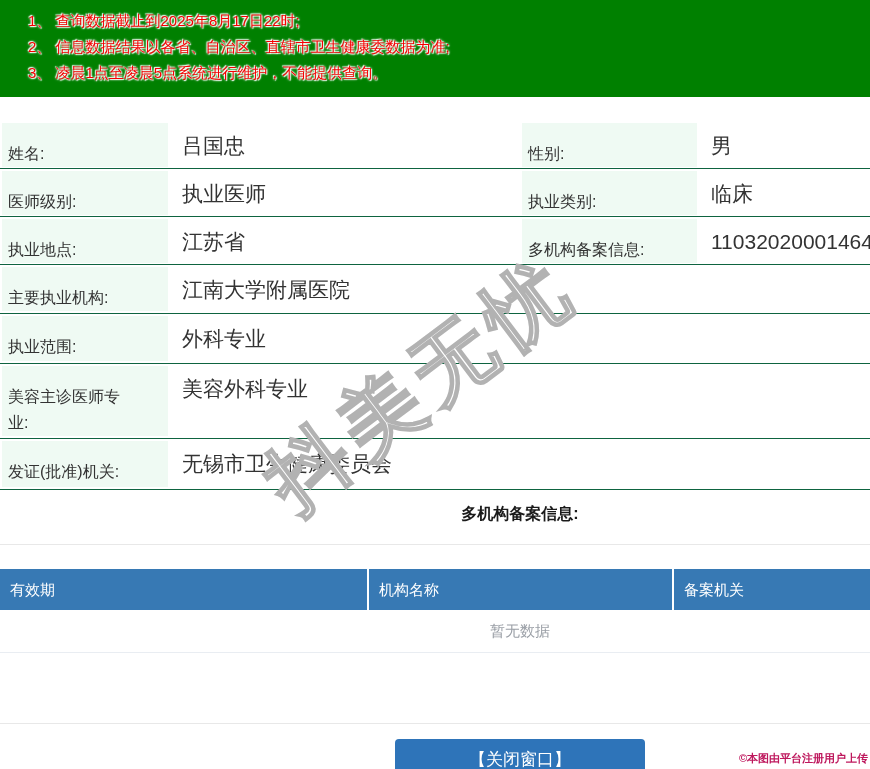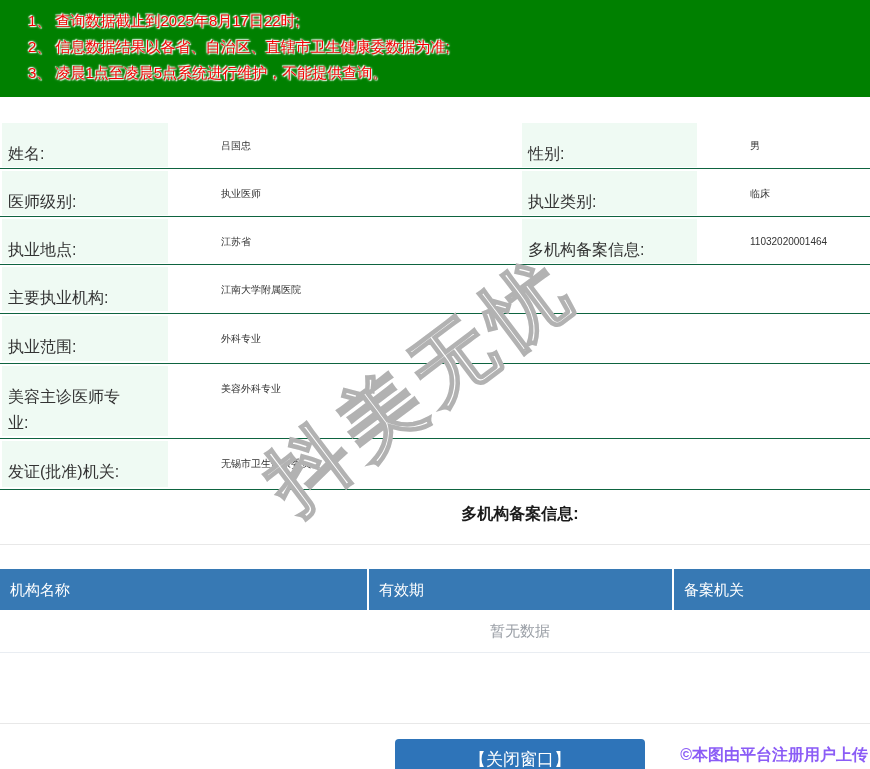--- a/index.html
+++ b/index.html
@@ -31,21 +31,21 @@
   .info-row.cols2{grid-template-columns:168px auto;}
   .r48{height:48px}.r49{height:49px}.r50{height:50px}.r75{height:75px}.r51{height:51px}
   .cell-label{
     background:#effaf3;margin:2px 0 2px 2px;
     padding:18px 0 0 6px;box-sizing:border-box;
     font-size:16px;line-height:26px;
   }
   .cell-label .lbl{display:inline-block;max-width:126px;vertical-align:top;}
   .cell-value{
     padding:12px 0 0 14px;box-sizing:border-box;
-    font-size:10px;line-height:26px;margin-left:39px;
+    font-size:21px;line-height:26px;
   }
 
   
   .section-title{
     text-align:center;font-weight:bold;font-size:16px;color:#1a1a1a;
     padding:14px 0 19px 0;
   }
   .thin-line{border-top:1px solid #e8e8e8;height:0;}
 
   
@@ -82,21 +82,21 @@
     position:absolute;left:240px;top:322px;width:390px;height:112px;
     transform:rotate(-37deg);
     font-size:80px;font-weight:bold;letter-spacing:10px;
     color:#ffffff;-webkit-text-stroke:2px #b2b2b2;
     text-shadow:0 0 1px #c4c4c4;
     white-space:nowrap;pointer-events:none;z-index:5;
     font-family:"Liberation Sans","DejaVu Sans",sans-serif;
   }
   .copyright{
     position:absolute;right:2px;bottom:3px;z-index:6;
-    font-size:16px;font-weight:bold;color:#8b5cf6;
+    font-size:11px;font-weight:bold;color:#be185d;
     text-shadow:-1px -1px 0 #fff,1px -1px 0 #fff,-1px 1px 0 #fff,1px 1px 0 #fff;
   }
 </style>
 </head>
 <body>
 
 <div class="container">
 
   <div class="notice">
     <div class="notice-line"><span>1、 </span><span>查询数据截止到</span><b>2025年8月17日22时</b><span>;</span></div>
@@ -146,22 +146,22 @@
       <div class="cell-label"><span class="lbl">发证(批准)机关:</span></div>
       <div class="cell-value">无锡市卫生健康委员会</div>
     </div>
 
   </div>
 
   <div class="section-title">多机构备案信息:</div>
   <div class="thin-line"></div>
 
   <div class="rec-header">
+    <div class="hcell">有效期</div>
     <div class="hcell">机构名称</div>
-    <div class="hcell">有效期</div>
     <div class="hcell">备案机关</div>
   </div>
   <div class="rec-empty">暂无数据</div>
 
   <div class="spacer"></div>
   <div class="footer-line"></div>
 
   <button class="close-btn">【关闭窗口】</button>
 
 </div>

